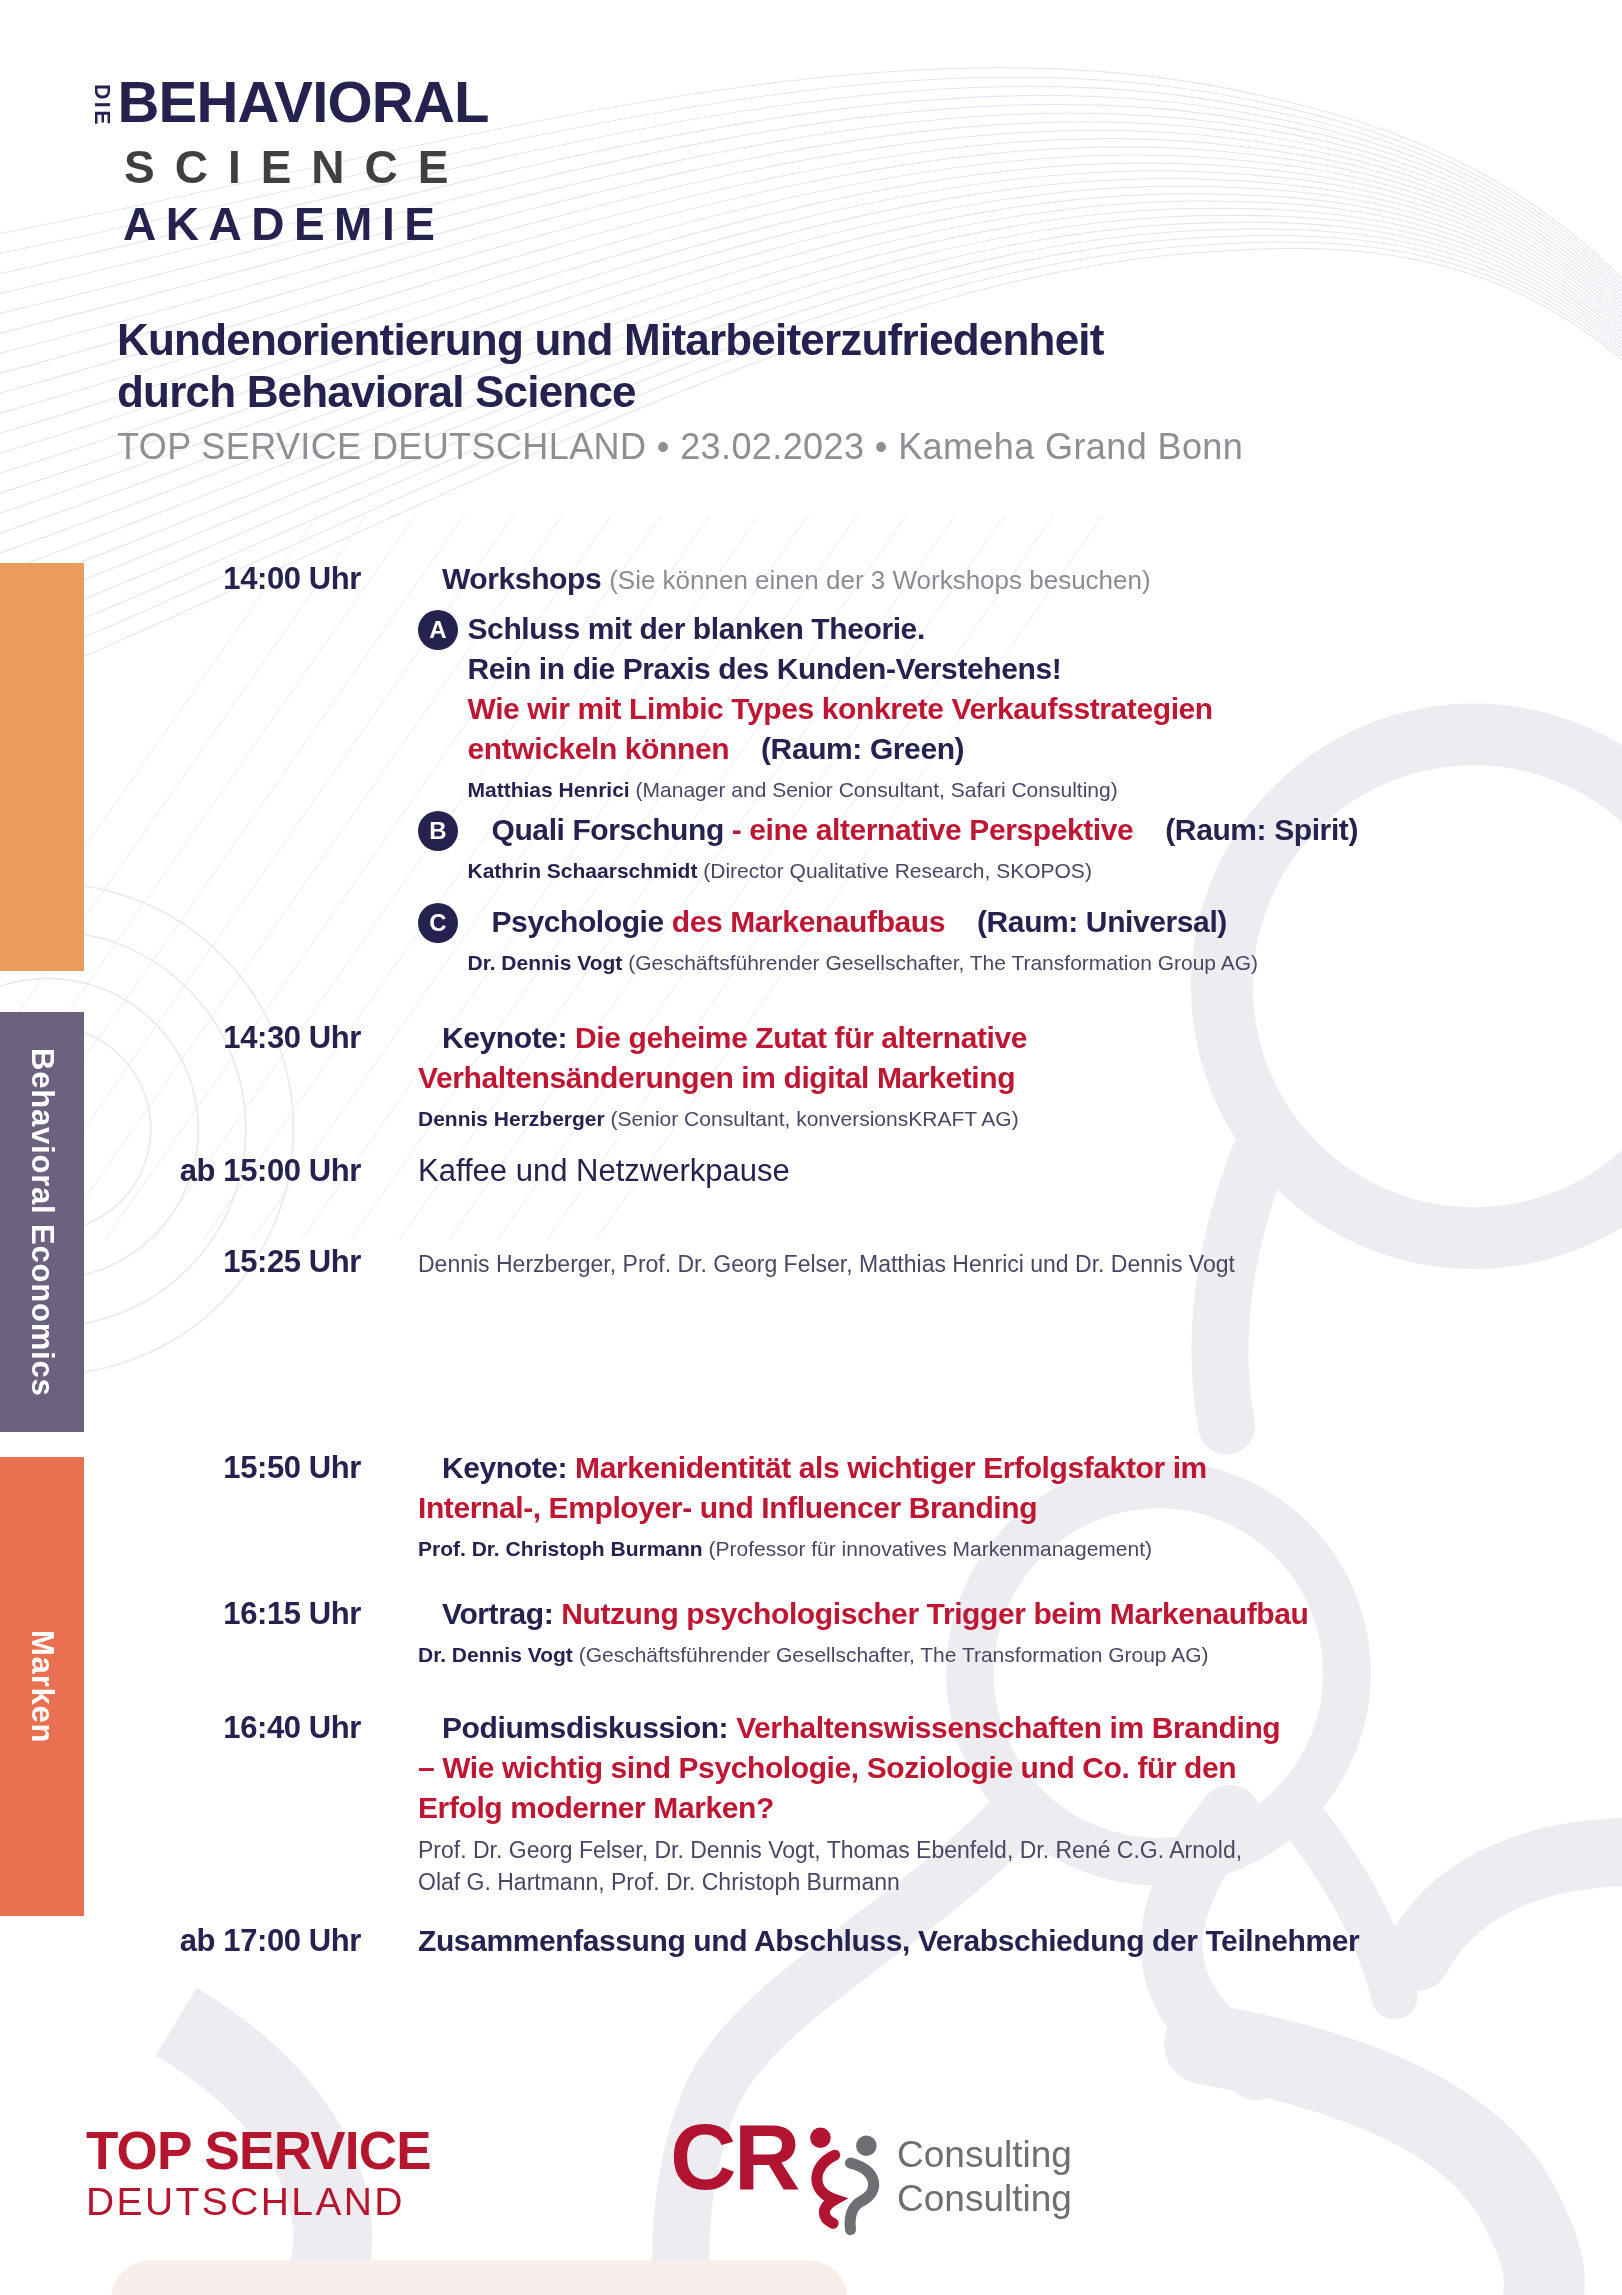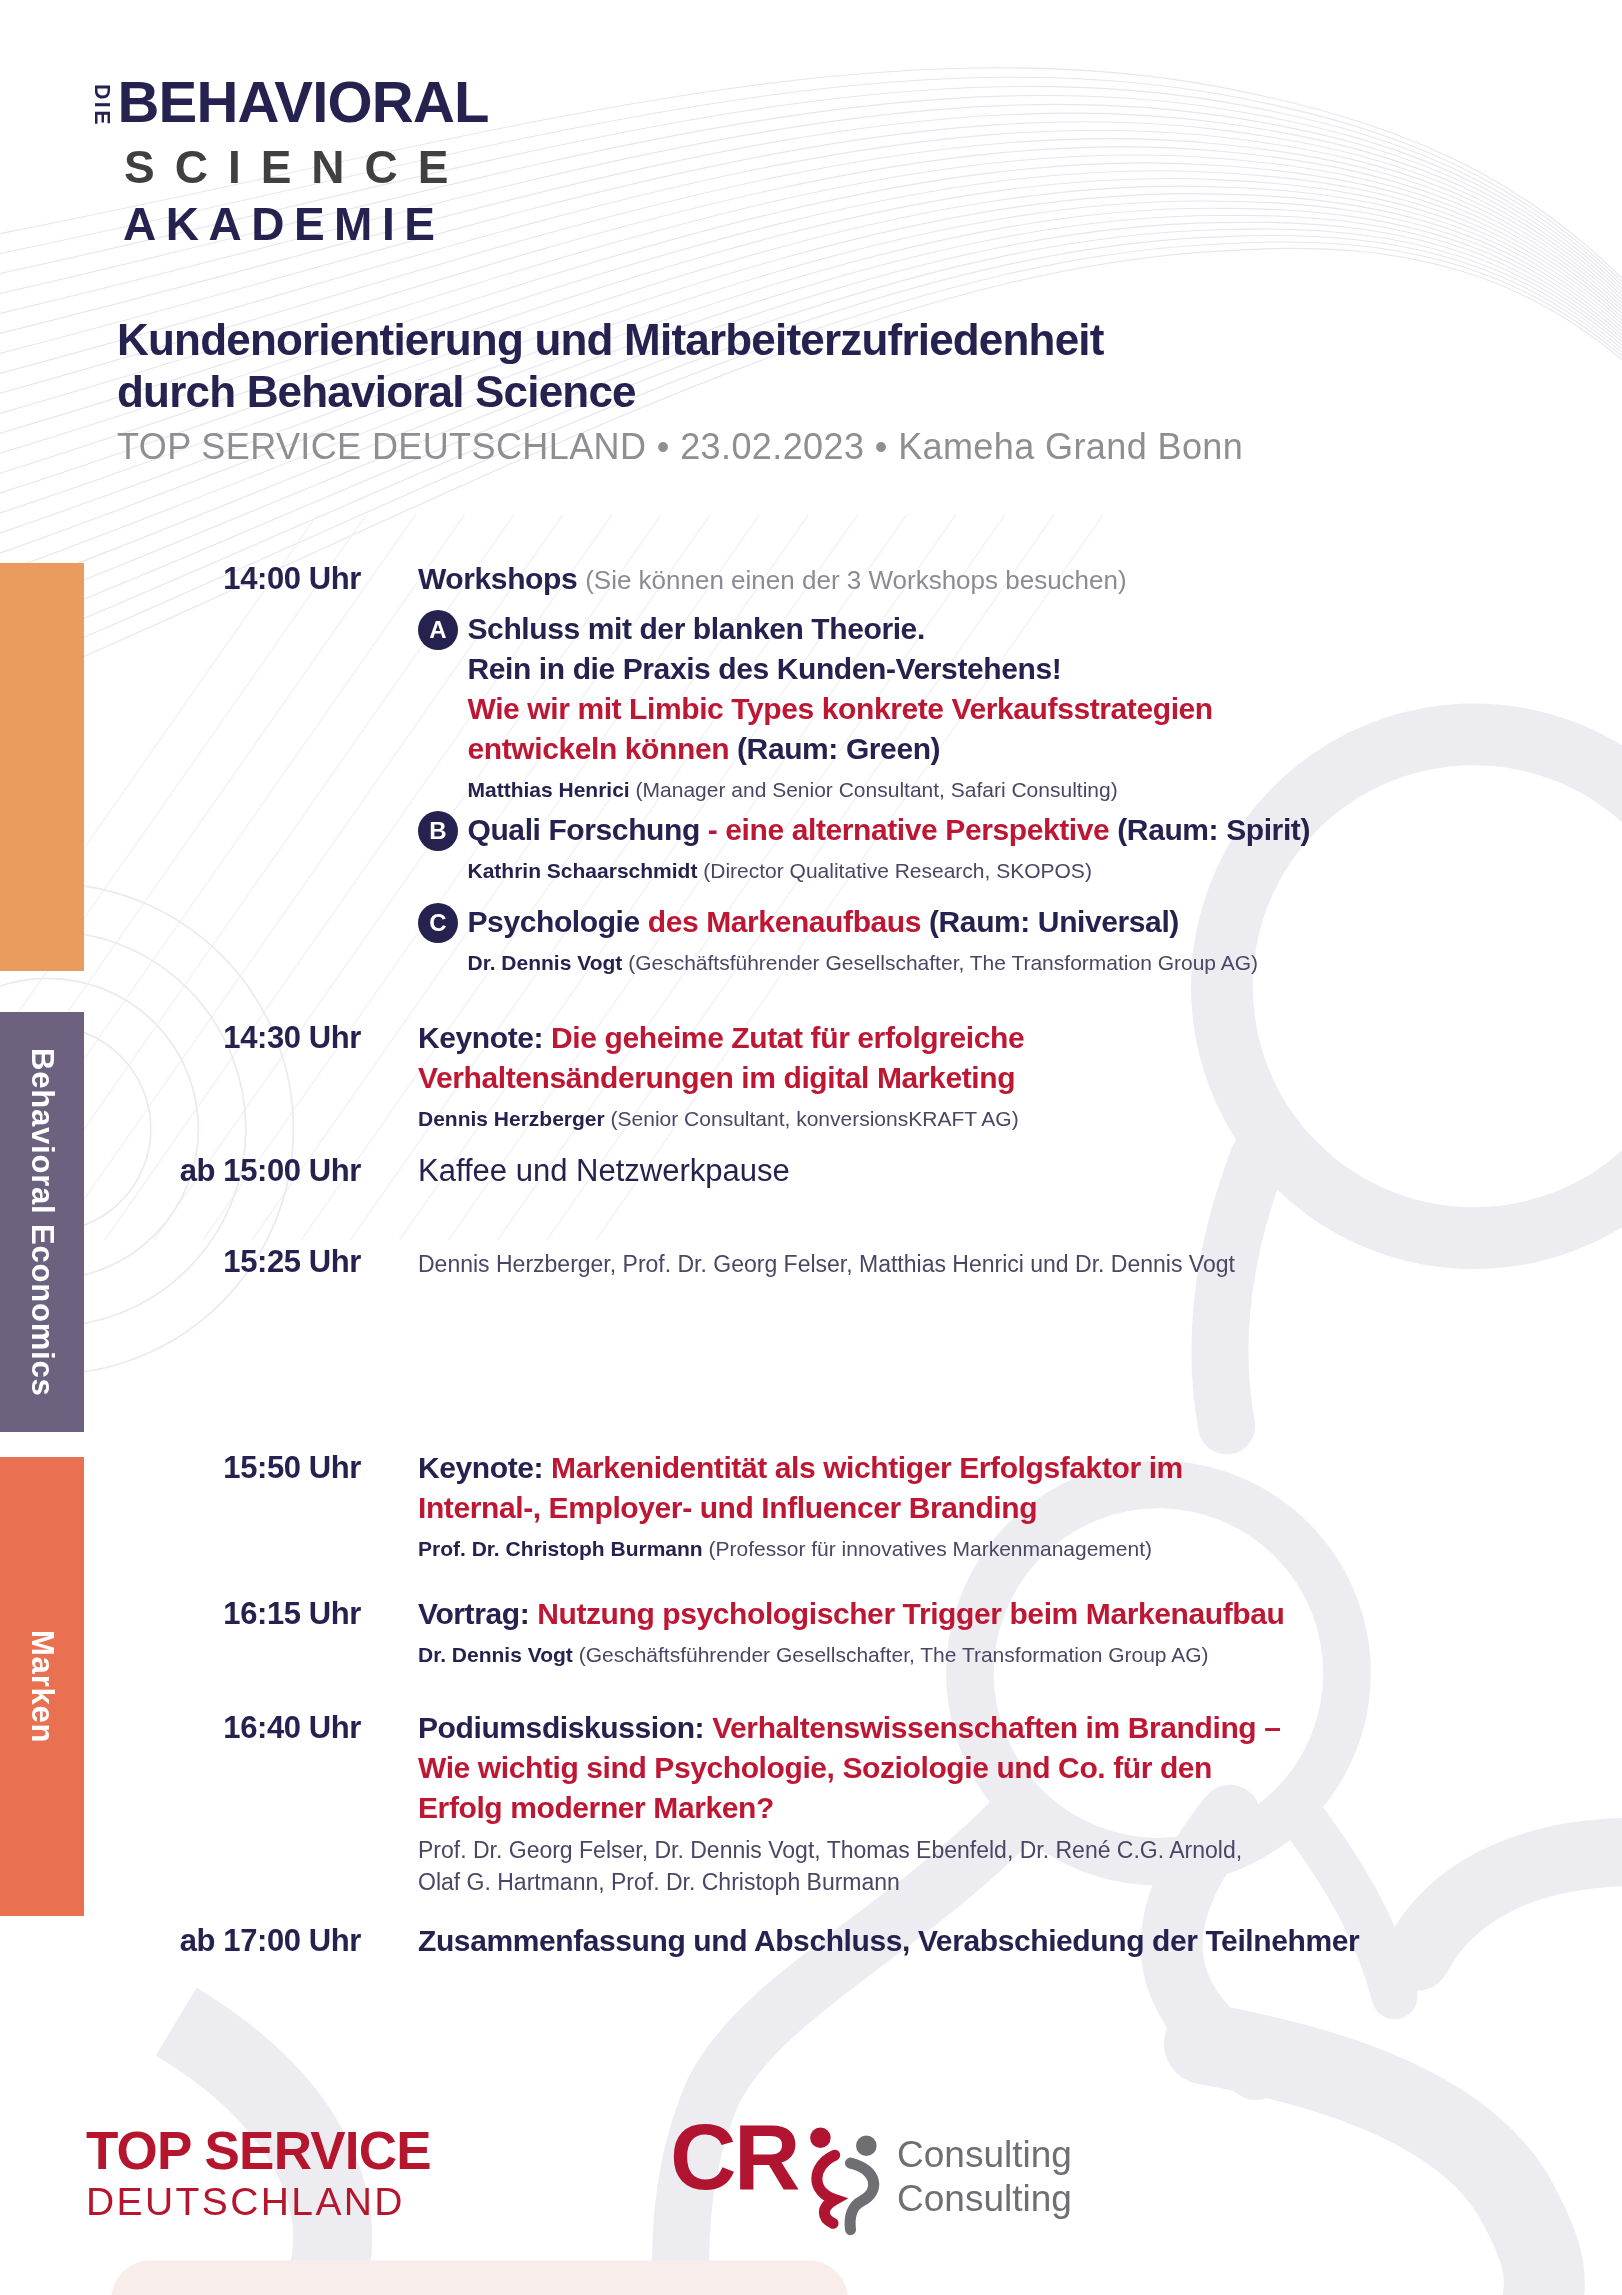--- a/index.html
+++ b/index.html
@@ -31,21 +31,21 @@
   .bar3{top:1457px;height:459px;background:#e97050;}
   .vtext{writing-mode:vertical-rl;color:#ffffff;font-weight:bold;font-size:31px;letter-spacing:0.8px;white-space:nowrap;}
 
   
   .row{position:absolute;left:0;width:1623px;z-index:2;}
   .time{position:absolute;left:0;top:1.6px;width:361px;text-align:right;
         font-size:31px;font-weight:bold;letter-spacing:-0.4px;color:#262250;}
   .content{position:absolute;left:418px;top:0;}
   .title{font-size:30px;font-weight:bold;letter-spacing:-0.4px;line-height:40px;color:#262250;}
   .title .red{color:#be1733;}
-  .title .navy{color:#262250;}
+  .title .navy{color:#262250;margin-left:24px;}
   .plain{font-size:31px;font-weight:normal;color:#262250;line-height:40px;}
   .note{font-size:26px;font-weight:normal;color:#8b8b94;letter-spacing:0;}
   .speaker{margin-top:5.5px;font-size:21px;line-height:30px;}
   .speaker .name{font-weight:bold;color:#262250;}
   .speaker .role{font-weight:normal;color:#4a4664;}
   .participants{margin-top:6.3px;font-size:23px;line-height:32px;color:#4a4664;}
   .ws{display:flex;align-items:flex-start;}
   .badge{flex:none;width:40px;height:40px;border-radius:50%;background:#262250;color:#ffffff;
          display:flex;align-items:center;justify-content:center;font-size:24px;font-weight:bold;margin-right:9.5px;margin-top:0.8px;}
   .w1000{max-width:792px;} .w1200{max-width:951px;}
@@ -189,21 +189,21 @@
         <div class="speaker"><span class="name">Dr. Dennis Vogt</span>
           <span class="role">(Geschäftsführender Gesellschafter, The Transformation Group AG)</span></div>
       </div>
     </div>
   </div>
 
   <div class="row" style="top:1018px">
     <div class="time">14:30 Uhr</div>
     <div class="content w850">
       <div class="title"><span class="navy">Keynote:</span>
-        <span class="red">Die geheime Zutat für erfolgreiche Verhaltensänderungen im digital Marketing</span></div>
+        <span class="red">Die geheime Zutat für alternative Verhaltensänderungen im digital Marketing</span></div>
       <div class="speaker"><span class="name">Dennis Herzberger</span>
         <span class="role">(Senior Consultant, konversionsKRAFT AG)</span></div>
     </div>
   </div>
 
   <div class="row" style="top:1151px">
     <div class="time">ab 15:00 Uhr</div>
     <div class="content w1300">
       <div class="plain">Kaffee und Netzwerkpause</div>
     </div>

